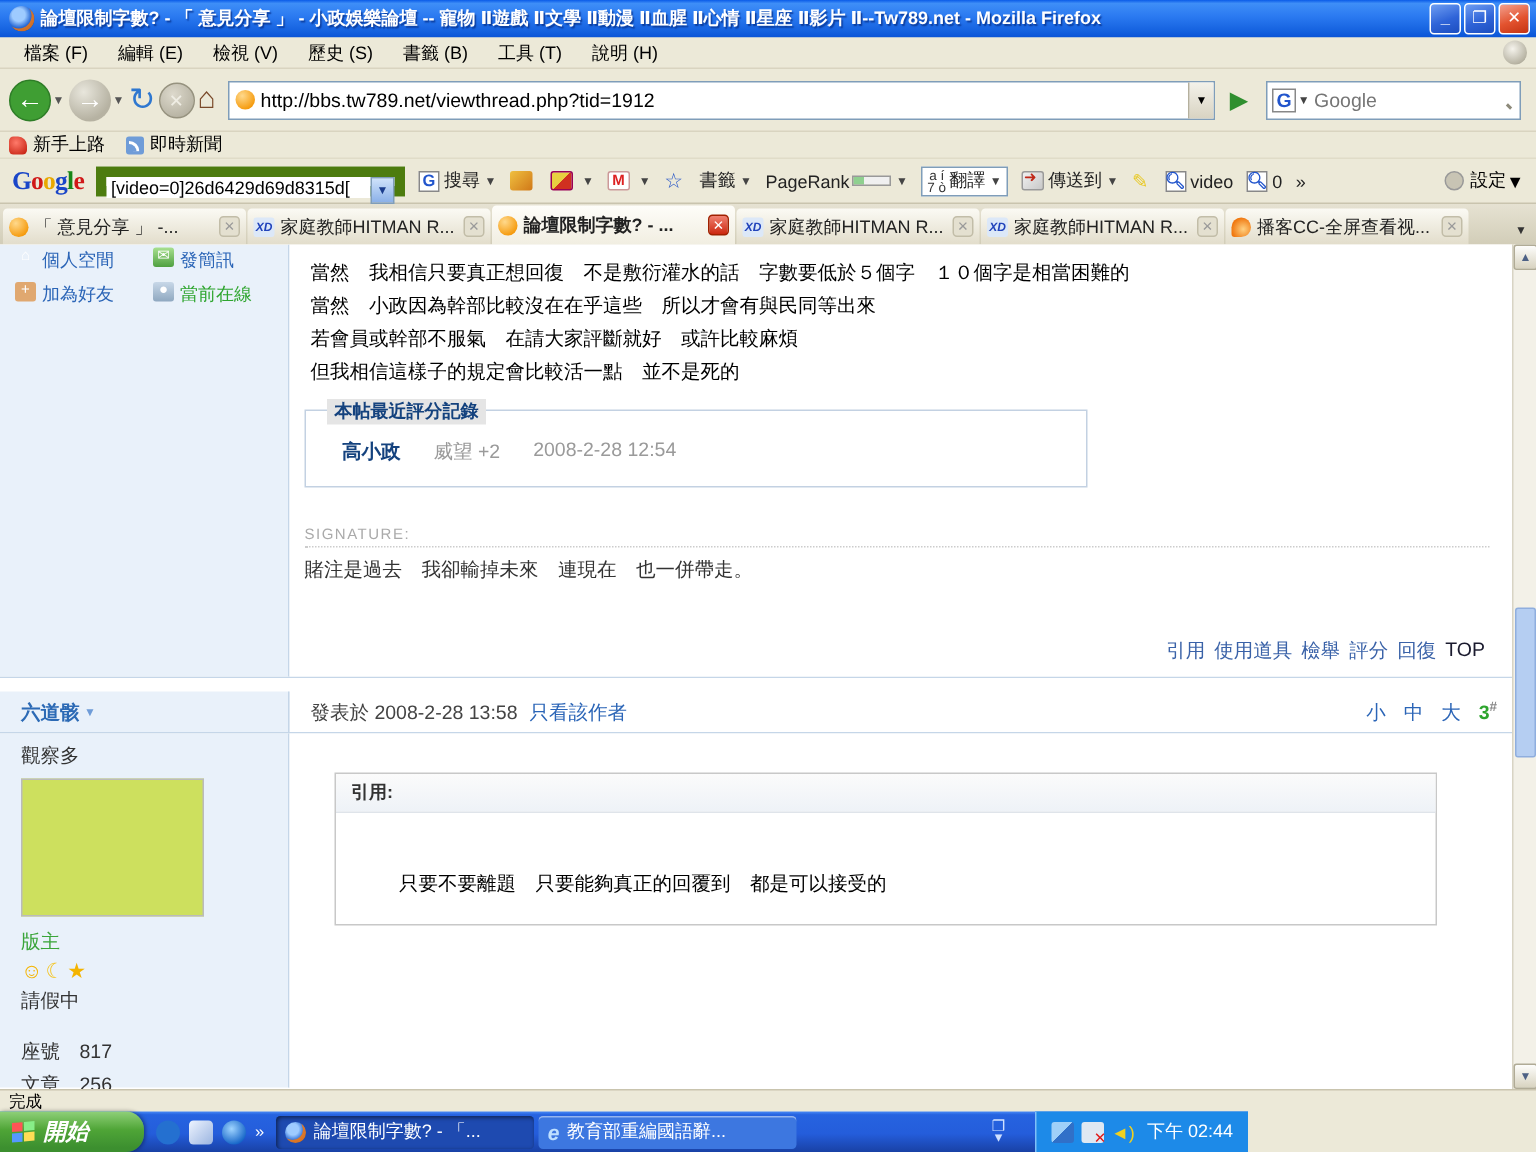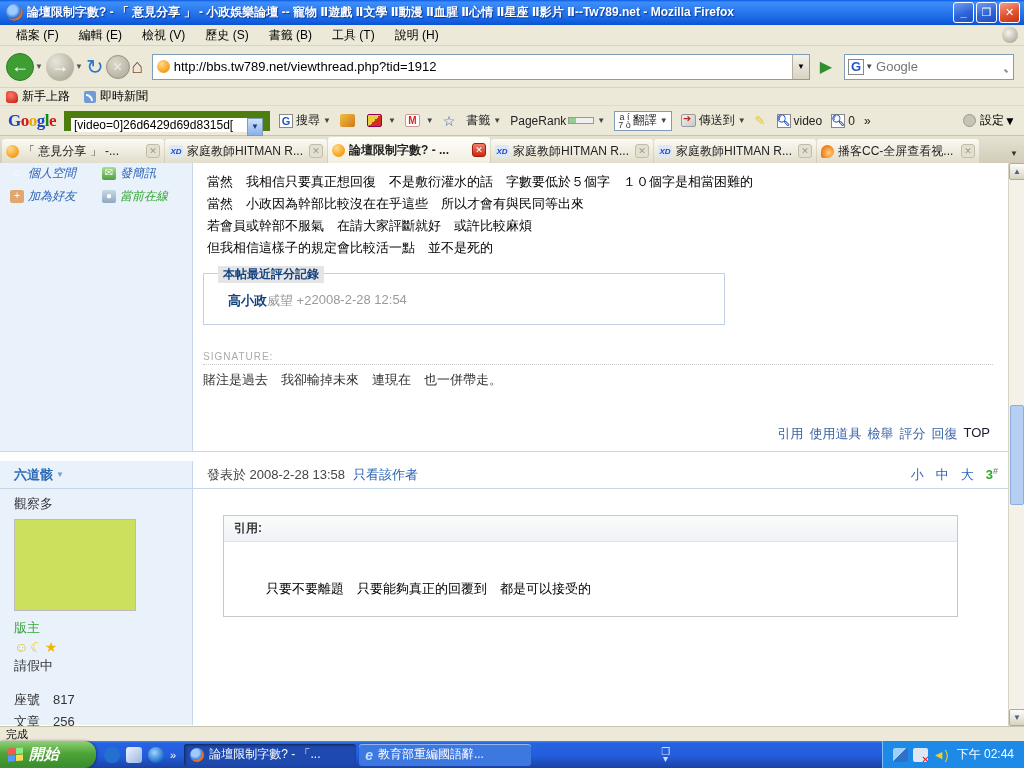--- a/index.html
+++ b/index.html
@@ -122,32 +122,32 @@
 
   
   .content { position:absolute; left:0; top:163px; width:1008px; height:563px; background:#fff; overflow:hidden;
     color:#000; }
   .row { display:flex; }
   .col-left { width:193px; background:#e9f1fa; border-right:1px solid #c5d6e8; flex:none; }
   .col-main { flex:1; background:#fff; position:relative; }
 
   .prev-row { height:288px; }
   .ulinks { padding:2px 0 0 10px; display:grid; grid-template-columns:92px 86px; row-gap:6px; }
-  .ulink { display:flex; align-items:center; color:#2b65b7; white-space:nowrap;font-style:italic; }
+  .ulink { display:flex; color:#2b65b7; white-space:nowrap; }
   .ulink .li { width:14px; height:13px; margin-right:4px; flex:none; border-radius:2px; font-size:10px; line-height:12px; text-align:center; color:#fff; }
   .li-home { background:linear-gradient(180deg,#7ab0е8,#2f6fc0); background-color:#4а85cc; }
   .li-msg { background:linear-gradient(180deg,#a8e090,#4fa040); }
   .li-friend { background:linear-gradient(180deg,#f0c8а0,#d08850); background-color:#e0a870; }
   .li-online { background:linear-gradient(180deg,#c8d8e8,#8fa8c0); }
   .online { color:#2ea52e; }
 
   .prev-body { padding:8px 0 0 14px; line-height:22px; font-size:13px; }
   .rating-box { position:relative; width:522px; margin:14px 0 0 10px; border:1px solid #c3d1e2; padding:18px 10px 14px 24px; }
   .rating-legend { position:absolute; left:14px; top:-8px; background:#e5e5e5; padding:0 5px; color:#14427e; font-weight:bold; }
-  .rating-row { display:flex; font-size:13px; }
+  .rating-row { display:flex; gap:22px; font-size:13px; }
   .rating-user { color:#14427e; font-weight:bold; }
   .rating-gray { color:#9a9a9a; }
   .sig { margin:26px 0 0 10px; }
   .sig-label { color:#aaa; font-size:10px; letter-spacing:1px; border-bottom:1px dotted #ccc; width:790px; padding-bottom:2px; }
   .sig-text { margin-top:6px; font-size:13px; color:#333; }
   .prev-actions { position:absolute; right:18px; bottom:8px; display:flex; gap:6px; font-size:13px; }
   .act-link { color:#3a62a8; }
   .top-link { color:#1a1a2e; }
 
   .post-gap { height:10px; background:#fff; border-top:1px solid #c5d6e8; }
@@ -198,21 +198,21 @@
     border:1px solid #b0ab96; border-radius:2px; color:#4d6185; font-size:8px; display:flex; align-items:center; justify-content:center; }
   .sbtn.up { top:0; } .sbtn.down { bottom:0; }
   .sthumb { position:absolute; left:1px; top:242px; width:14px; height:100px; border-radius:2px;
     background:linear-gradient(90deg,#cde0f8,#аec8ef 50%,#96b8e8); background-color:#b5cef2; border:1px solid #8faede; }
 
   
   .statusbar { position:absolute; left:0; top:726px; width:1024px; height:15px; background:#ece9d8;
     border-top:1px solid #c9c4ae; display:flex; align-items:center; padding-left:6px; font-size:11px; color:#000; }
 
   
-  .taskbar { position:absolute; left:0; top:741px; width:1024px; height:27px;
+  .taskbar { position:absolute; left:0; top:741px; width:832px; height:27px;
     background:linear-gradient(180deg,#4889f5 0%,#2663e0 8%,#245ddb 55%,#1941a5 100%); display:flex; align-items:center; }
   .startbtn { height:27px; width:96px; border-radius:0 12px 12px 0; display:flex; align-items:center; padding-left:8px;
     background:linear-gradient(180deg,#8fd078 0%,#4fa537 45%,#3c8f2f 90%); box-shadow:1px 0 3px rgba(0,0,0,.4); flex:none; }
   .winlogo { width:16px; height:14px; display:grid; grid-template-columns:7px 7px; grid-template-rows:6px 6px; gap:1px; margin-right:5px; transform:skewY(-5deg); }
   .winlogo span:nth-child(1){background:#f55;} .winlogo span:nth-child(2){background:#8e8;}
   .winlogo span:nth-child(3){background:#59f;} .winlogo span:nth-child(4){background:#fd5;}
   .start-text { color:#fff; font-style:italic; font-weight:bold; font-size:15px; text-shadow:1px 1px 2px #1e4а14; }
   .quick { display:flex; align-items:center; gap:6px; padding:0 8px; flex:none; }
   .q-ic { width:16px; height:16px; border-radius:3px; }
   .q1 { border-radius:50%; background:radial-gradient(circle at 35% 30%, #bfe0ff, #2470d0 70%, #0c3а8c); background-color:#2470d0;}

